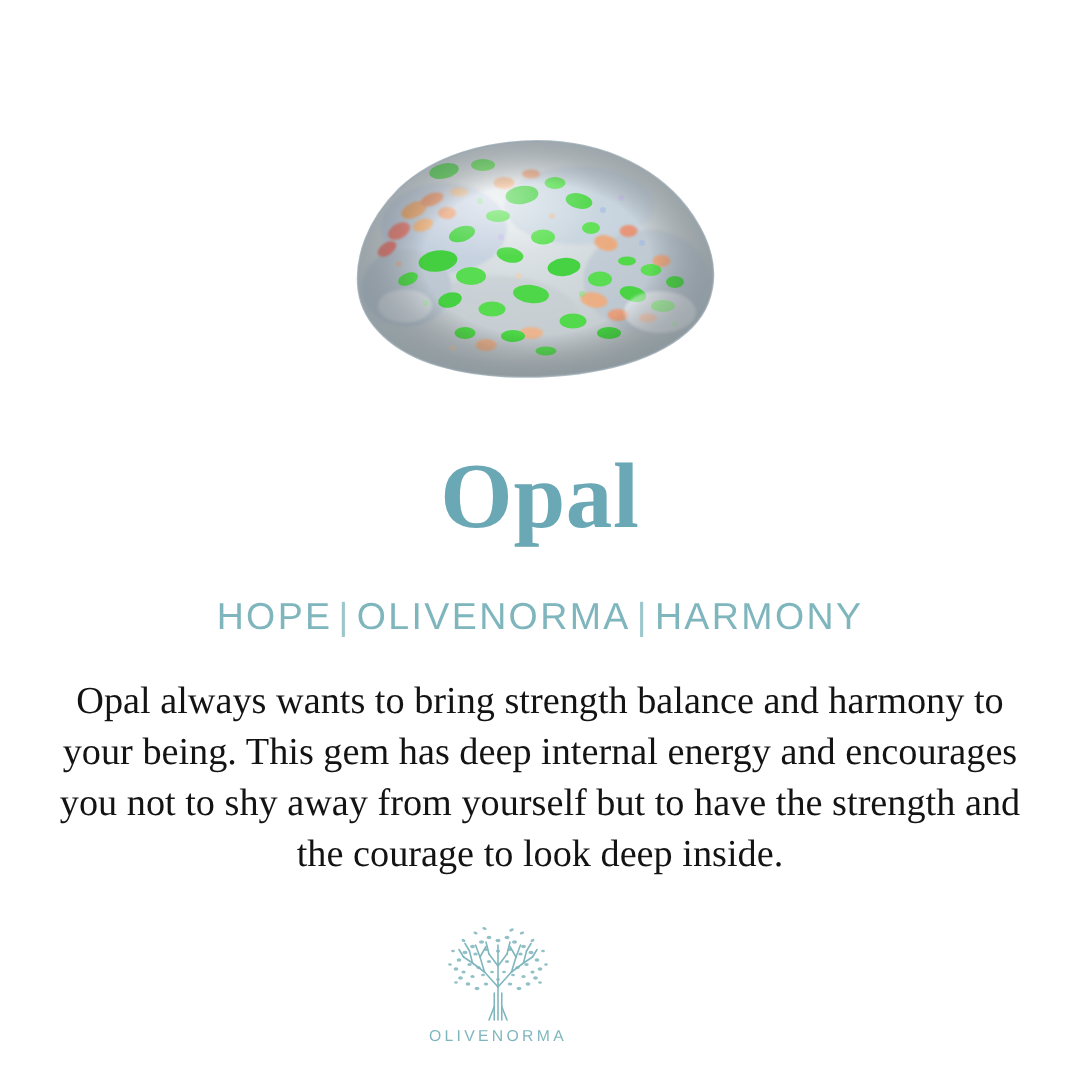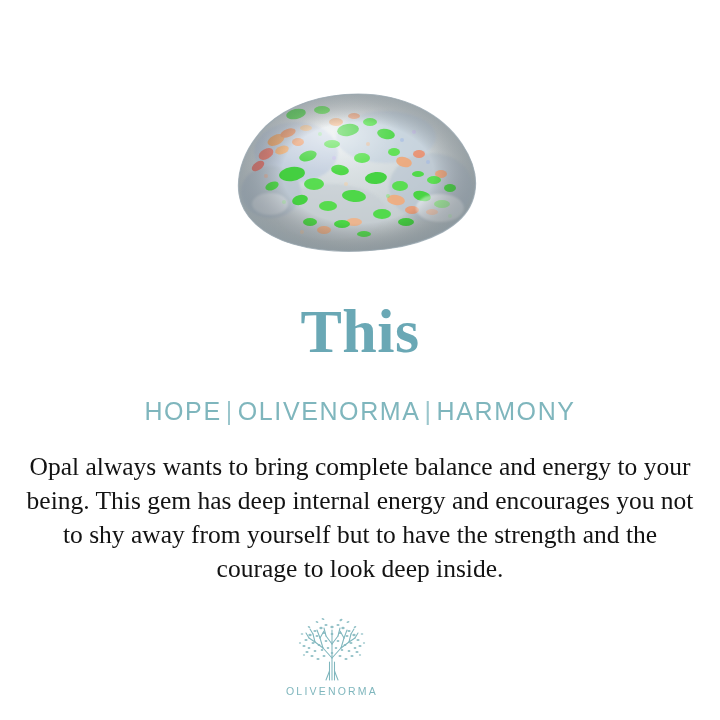--- a/index.html
+++ b/index.html
@@ -238,27 +238,27 @@
                C 168 2, 206 22, 226 52
                C 240 73, 243 92, 236 110
                C 227 133, 196 151, 150 157
                C 118 161, 84 160, 57 152
                C 26 143, 6 124, 3 102
                C 0 80, 9 55, 30 34
                C 53 12, 88 2, 122 2 Z" fill="none" stroke="#9aa7b0" stroke-width="1.2" opacity="0.8"></path>
     </svg>
   </div>
 
-  <div class="title">This</div>
+  <div class="title">Opal</div>
 
   <div class="subtitle">
     <span>HOPE</span><span class="sep">|</span><span>OLIVENORMA</span><span class="sep">|</span><span>HARMONY</span>
   </div>
 
-  <div class="body-text">Opal always wants to bring complete balance and energy to your being. This gem has deep internal energy and encourages you not to shy away from yourself but to have the strength and the courage to look deep inside.</div>
+  <div class="body-text">Opal always wants to bring strength balance and harmony to your being. This gem has deep internal energy and encourages you not to shy away from yourself but to have the strength and the courage to look deep inside.</div>
 
   <div class="logo">
     <svg class="logo-mark" viewBox="0 0 78 72" xmlns="http://www.w3.org/2000/svg">
       <g stroke="#7fb6bd" stroke-width="1.05" fill="none" stroke-linecap="round">
 
         <path d="M39 68 L39 44"></path>
         <path d="M36.5 68 L36.5 50"></path>
         <path d="M41.5 68 L41.5 50"></path>
         <path d="M33 68 Q35 63 36.5 59"></path>
         <path d="M45 68 Q43 63 41.5 59"></path>

